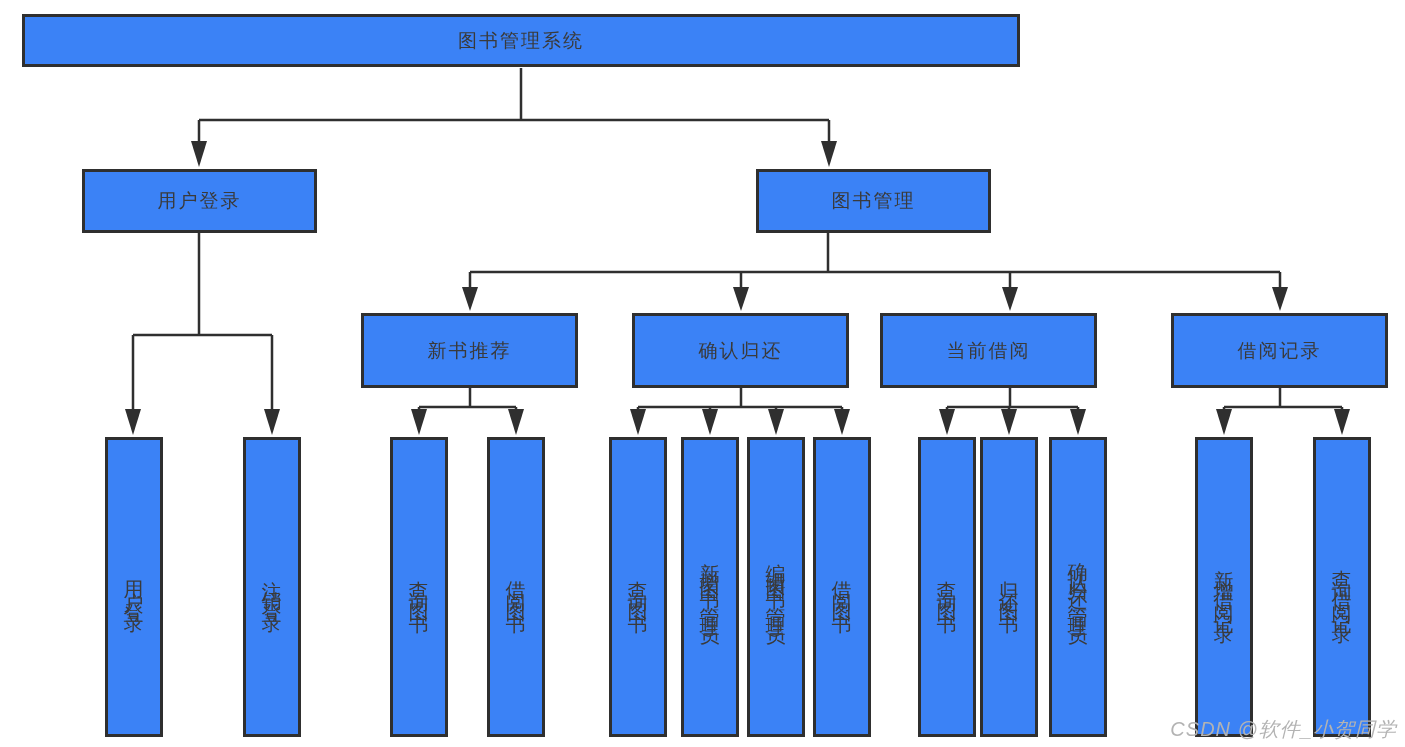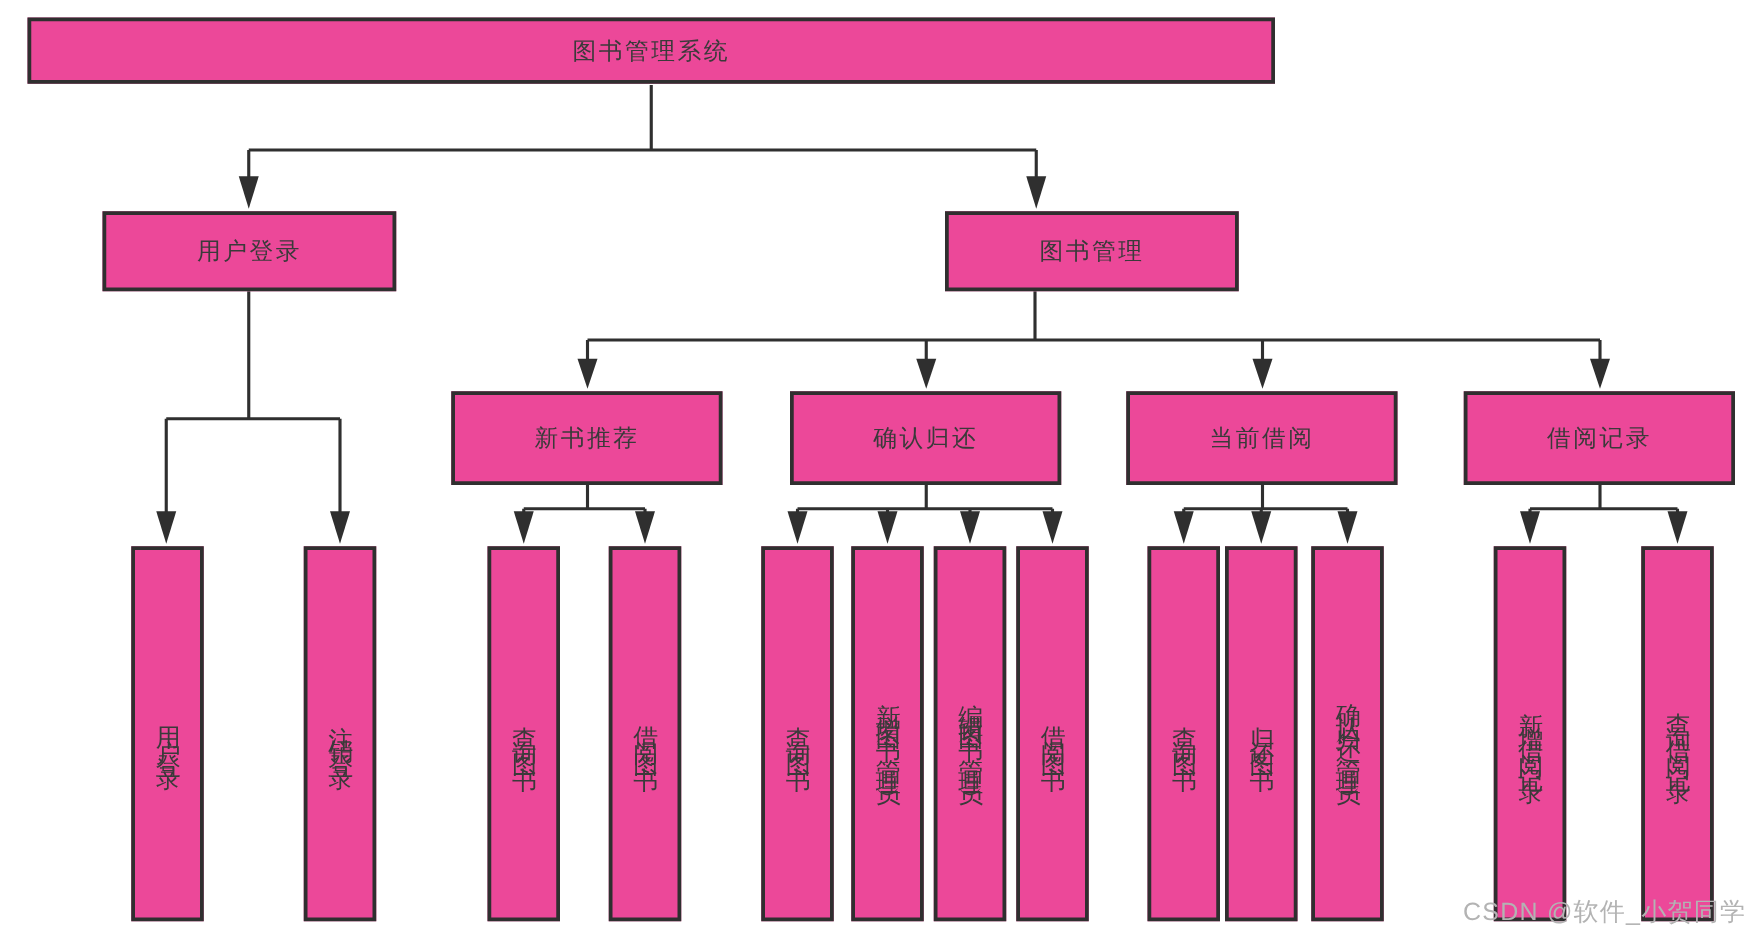--- a/index.html
+++ b/index.html
@@ -13,21 +13,21 @@
     overflow: hidden;
   }
   #wires {
     position: absolute;
     left: 0; top: 0;
     width: 1405px; height: 747px;
   }
   .node {
     position: absolute;
     box-sizing: border-box;
-    background: #ec4899;
+    background: #3b82f6;
     border: 3px solid #2f2f2f;
     display: flex;
     align-items: center;
     justify-content: center;
   }
   .hlabel {
     font-size: 19px;
     letter-spacing: 2px;
     color: #3a3a3a;
     white-space: nowrap;
@@ -42,21 +42,21 @@
   }
   .leaf.long .vlabel { letter-spacing: 9px; }
 
   
   .root  { left: 22px;   top: 14px;  width: 998px; height: 53px; }
   .l2a   { left: 82px;   top: 169px; width: 235px; height: 64px; }
   .l2b   { left: 711px;  top: 169px; width: 235px; height: 64px; margin-left: 45px; }
   .l3    { top: 313px; height: 75px; width: 217px; }
   .l3a   { left: 361px; }
   .l3b   { left: 632px; }
-  .l3c   { left: 901px; }
+  .l3c   { left: 880px; }
   .l3d   { left: 1171px; text-align: right; }
   .leaf  { top: 437px; height: 300px; width: 58px; }
   .lf1  { left: 105px; }
   .lf2  { left: 243px; }
   .lf3  { left: 390px; }
   .lf4  { left: 487px; }
   .lf5  { left: 609px; }
   .lf6  { left: 681px; }
   .lf7  { left: 747px; }
   .lf8  { left: 813px; }
@@ -67,20 +67,21 @@
   .lf13 { left: 1313px; }
 
   .watermark {
     position: absolute;
     right: 8px;
     top: 716px;
     font-size: 20px;
     color: #b3b3b3;
     letter-spacing: 1px;
     white-space: nowrap;
+    font-style: italic;
   }
 </style>
 </head>
 <body>
 
 <div id="canvas">
 
   <svg id="wires" viewBox="0 0 1405 747" xmlns="http://www.w3.org/2000/svg">
     <g stroke="#2f2f2f" stroke-width="2.5" fill="none">
       <path d="M521,68 V120 M199,120 H829 M199,120 V144 M829,120 V144"></path>

